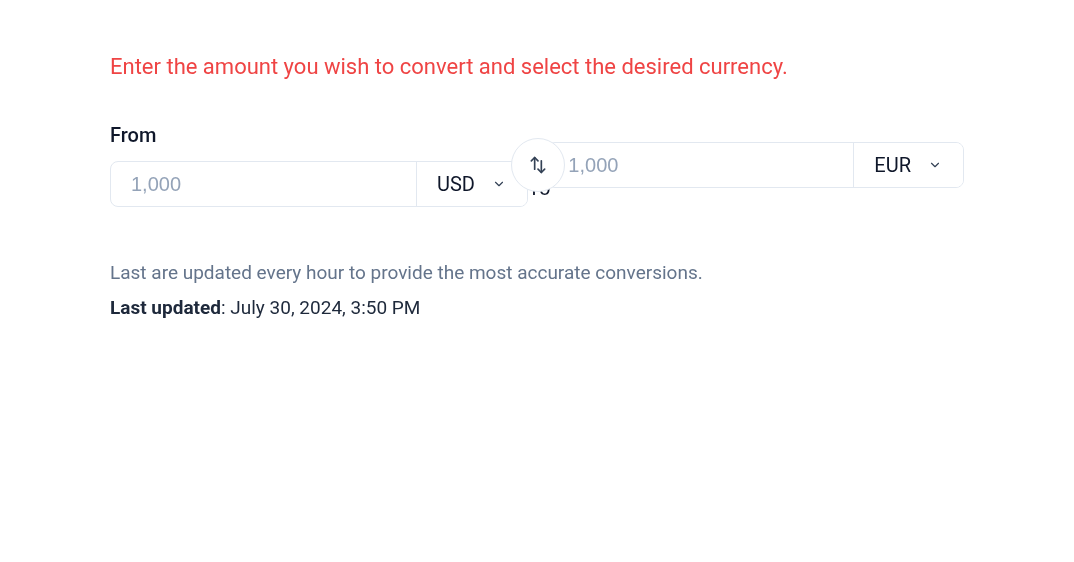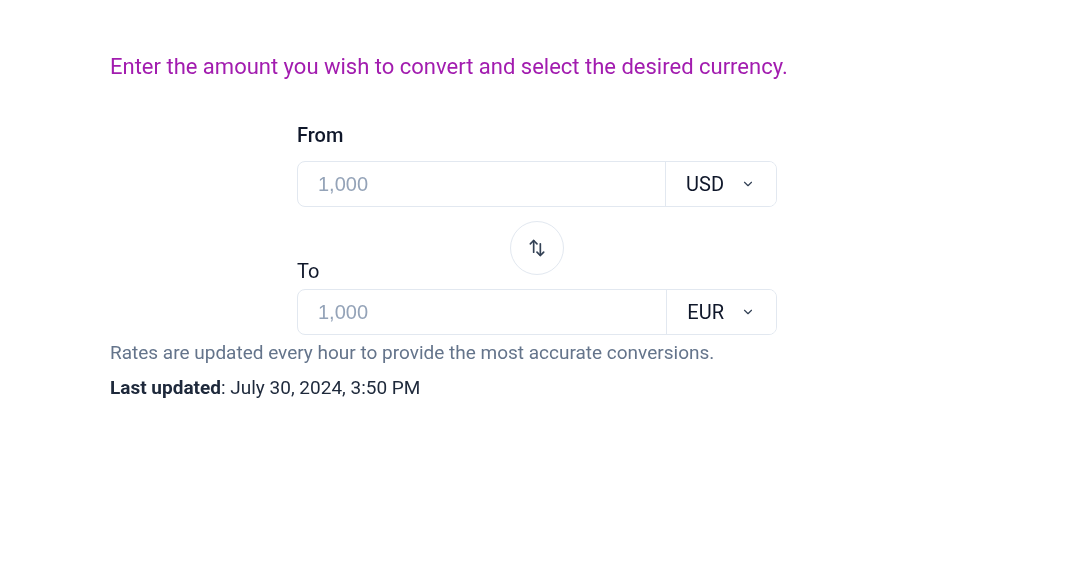--- a/index.html
+++ b/index.html
@@ -11,28 +11,29 @@
       font-family: -apple-system, BlinkMacSystemFont, "Segoe UI", Roboto, Helvetica, Arial, sans-serif;
       background: #fff;
       width: 1074px;
       height: 562px;
       padding: 50px 110px;
       color: #1e293b;
     }
     .intro {
       font-size: 22px;
       font-weight: 400;
-      color: #a21caf;
+      color: #ef4444;
       margin-bottom: 40px;
       line-height: 1.5;
     }
     .converter {
       display: flex;
-      flex-direction: column;
+      flex-direction: row;
       align-items: center;
+      margin-bottom: 48px;
       justify-content: center;
     }
     .field-group {
       width: 480px;
     }
     .field-label {
       font-size: 20px;
       font-weight: 500;
       color: #0f172a;
       margin-bottom: 14px;
@@ -169,16 +170,16 @@
           <svg width="14" height="14" viewBox="0 0 24 24" fill="none" stroke="#334155" stroke-width="2" stroke-linecap="round" stroke-linejoin="round">
             <polyline points="6 9 12 15 18 9"></polyline>
           </svg>
         </span>
       </div>
     </div>
   </div>
 
 </div>
 
-<p class="footer-text">Rates are updated every hour to provide the most accurate conversions.</p>
+<p class="footer-text">Last are updated every hour to provide the most accurate conversions.</p>
 <p class="footer-text">
   <span class="last-updated-label">Last updated</span><span class="last-updated-value">: July 30, 2024, 3:50 PM</span>
 </p>
 
 </body></html>

